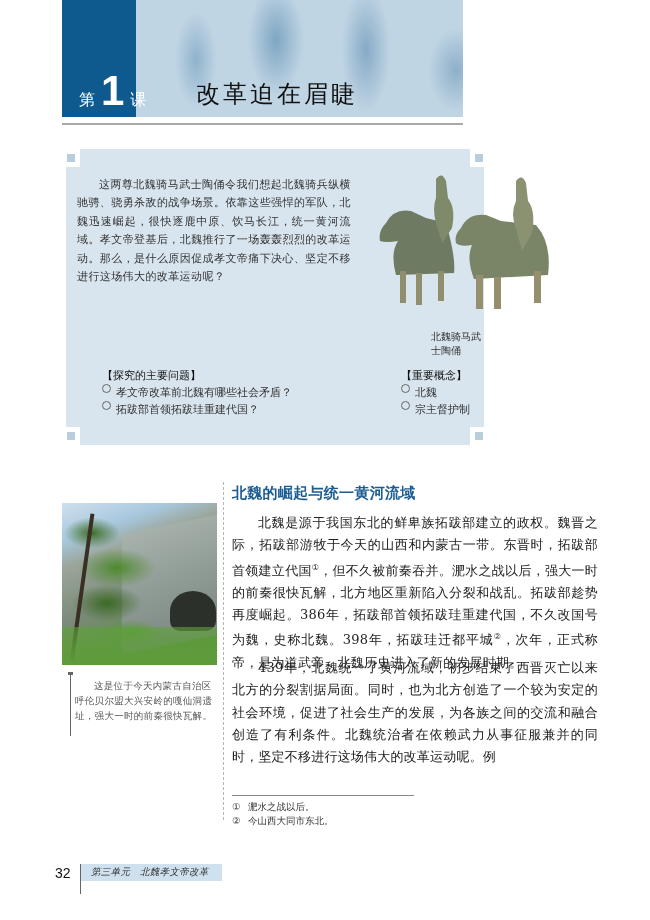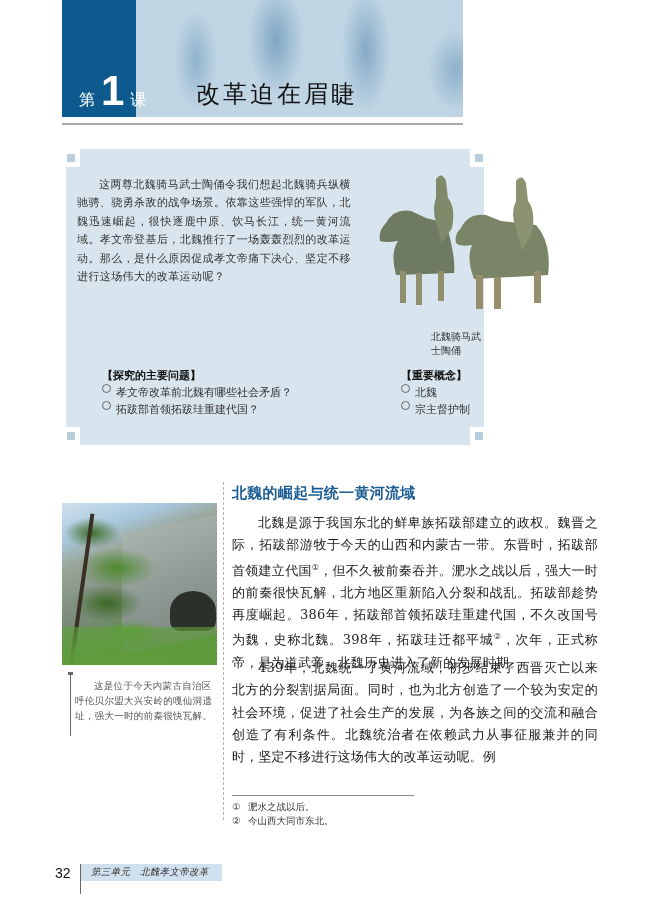--- a/index.html
+++ b/index.html
@@ -35,21 +35,21 @@
 
   .intro-text { position:absolute; left:11px; top:27px; width:274px; font-size:11px; line-height:18.4px;
     color:#333; text-indent:2em; text-align:justify; letter-spacing:0.4px; }
   .figure { position:absolute; left:310px; top:14px; width:180px; height:150px; }
   .figure svg { width:100%; height:100%; }
   .figure-caption { position:absolute; left:345px; top:181px; font-size:10px; color:#333;margin-left:20px; }
 
   .q-col { position:absolute; top:218px; font-size:11px; color:#333; line-height:17px; }
   .q-col.left { left:36px; }
   .q-col.right { left:335px; }
-  .q-head { font-family:"DejaVu Sans", sans-serif; font-weight:bold; color:#111; font-size:11px; }
+  .q-head { font-family:"DejaVu Sans", sans-serif; font-weight:normal; color:#111; font-size:11px; }
   .q-item { display:flex; align-items:flex-start; }
   .q-bullet { display:inline-block; width:7px; height:7px; border:1px solid #666; border-radius:50%;
     margin-right:5px; }
 
   
   .photo { position:absolute; left:62px; top:503px; width:155px; height:162px; overflow:hidden;
     background:linear-gradient(160deg, #cfe0ef 0%, #a8c7dd 18%, #9aa69a 30%, #7b8a7a 55%, #5c8f45 78%, #4f8a32 100%); }
   .photo .rock { position:absolute; left:60px; top:20px; width:110px; height:120px;
     background:linear-gradient(170deg, #a9b3ad 0%, #8e9a94 50%, #7b857f 100%); transform:skewY(-12deg); }
   .photo .cave { position:absolute; left:108px; top:88px; width:46px; height:40px; border-radius:50% 50% 10px 10px; background:#2c302b; }

